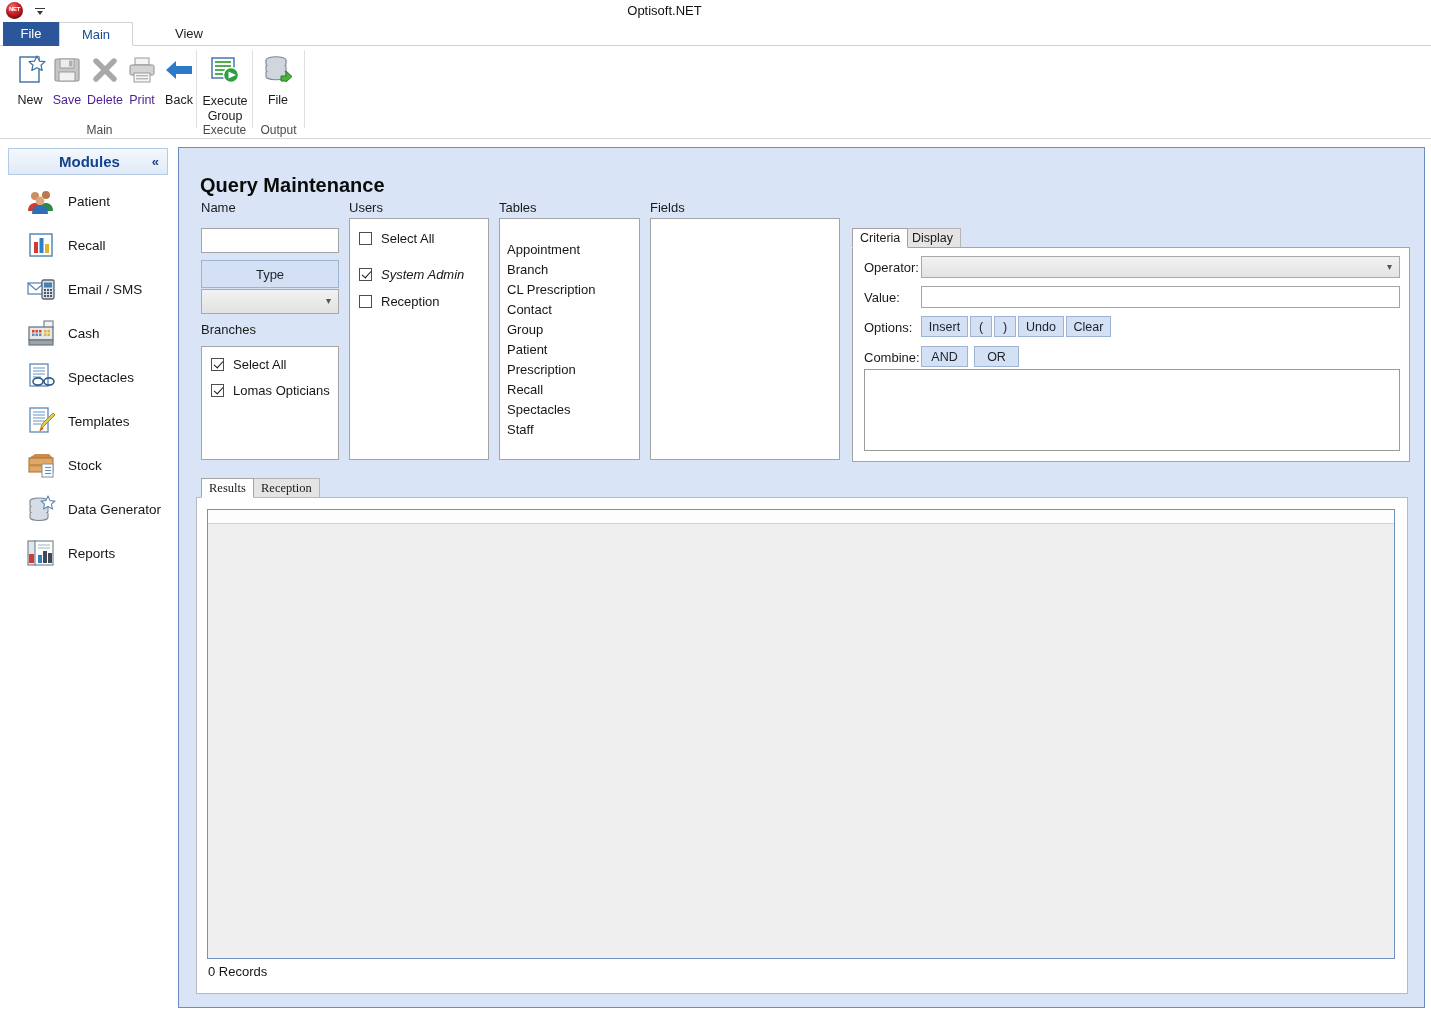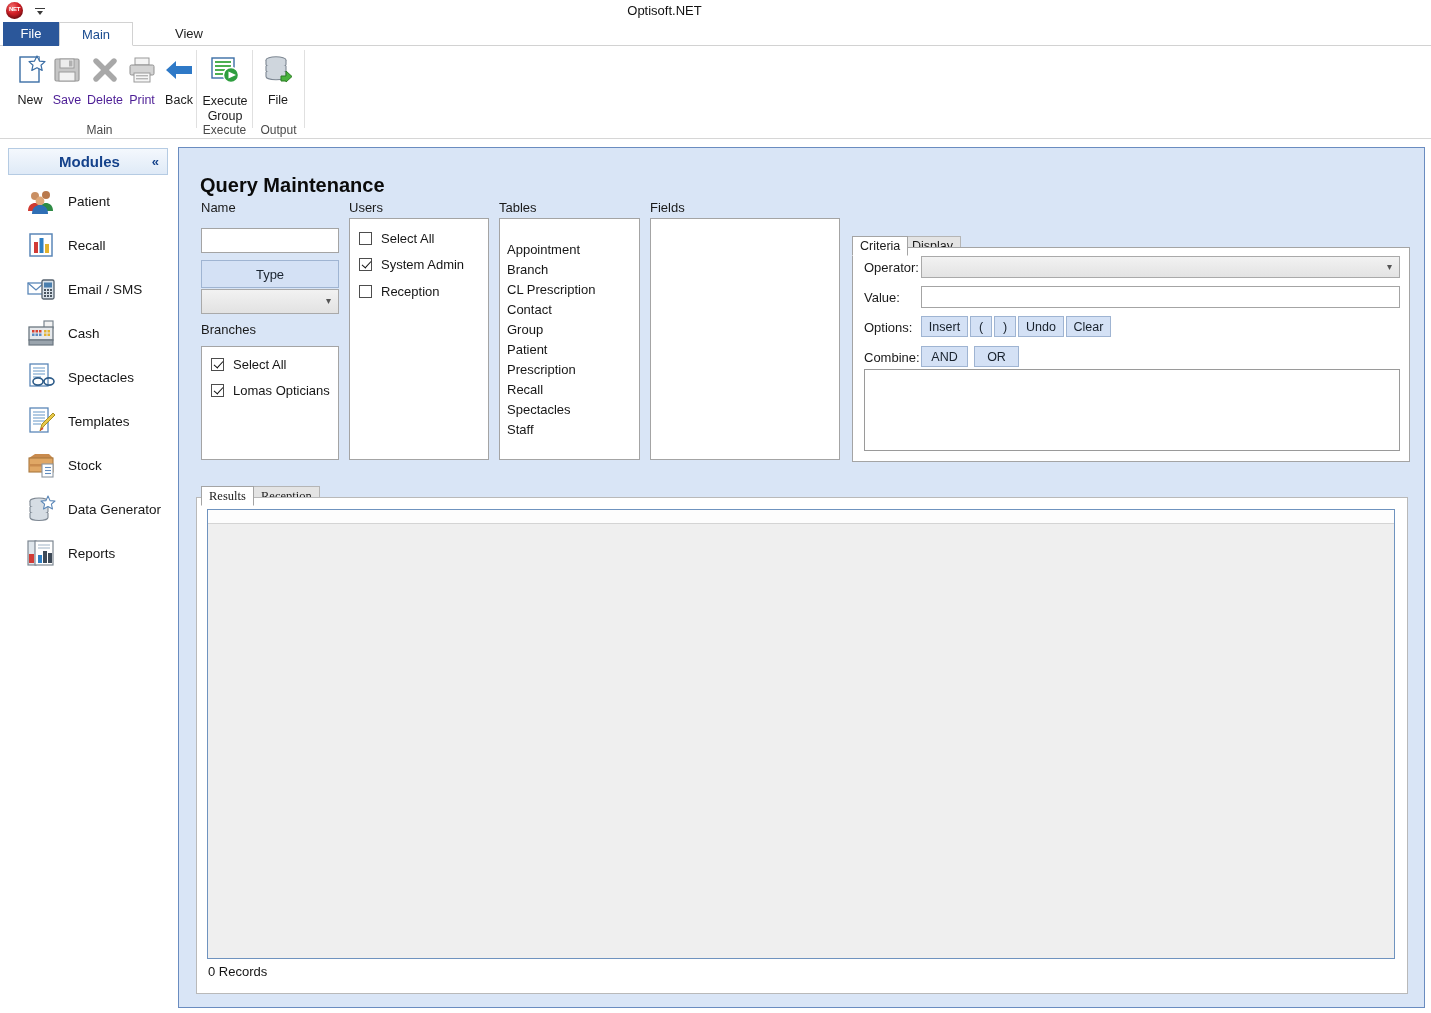--- a/index.html
+++ b/index.html
@@ -149,21 +149,21 @@
     position: relative; flex: 0 0 13px;
   }
   .cbox.checked::after {
     content: ""; position: absolute; left: 3.5px; top: 0.5px;
     width: 4px; height: 8px; border: solid #111; border-width: 0 1.8px 1.8px 0;
     transform: rotate(42deg);
   }
   .chk-row .clabel { margin-left: 9px; font-size: 13px; color: #161616; }
 
   
-  .tabstrip { position: absolute; height: 20px; margin-top: 8px; }
+  .tabstrip { position: absolute; height: 20px; }
   .tabitem {
     position: absolute; top: 0; height: 20px; line-height: 19px; padding: 0 7px;
     font-size: 12.5px; color: #1a1a1a; cursor: default;
   }
   .tabitem.active { background: #fff; border: 1px solid #a4a4a4; border-bottom: 1px solid #fff; z-index: 3; }
   .tabitem.inactive { background: #e4e4e4; border: 1px solid #b5b5b5; }
 
   .tabpanel-criteria {
     position: absolute; left: 851px; top: 247px; width: 558px; height: 215px;
     background: #fff; border: 1px solid #a4a4a4;
@@ -526,21 +526,21 @@
       <span class="clabel">Lomas Opticians</span>
     </div>
   </div>
 
   <div class="fld-label" style="left:170px; top:52px;">Users</div>
   <div class="listbox" style="left:170px; top:70px; width:140px; height:242px;">
     <div class="chk-row" style="margin-top:7px;">
       <span class="cbox"></span>
       <span class="clabel">Select All</span>
     </div>
-    <div class="chk-row" style="margin-top:2px;">
+    <div class="chk-row" style="margin-top:12px;font-style:italic;">
       <span class="cbox checked"></span>
       <span class="clabel">System Admin</span>
     </div>
     <div class="chk-row" style="margin-top:3px;">
       <span class="cbox"></span>
       <span class="clabel">Reception</span>
     </div>
   </div>
 
   <div class="fld-label" style="left:320px; top:52px;">Tables</div>

